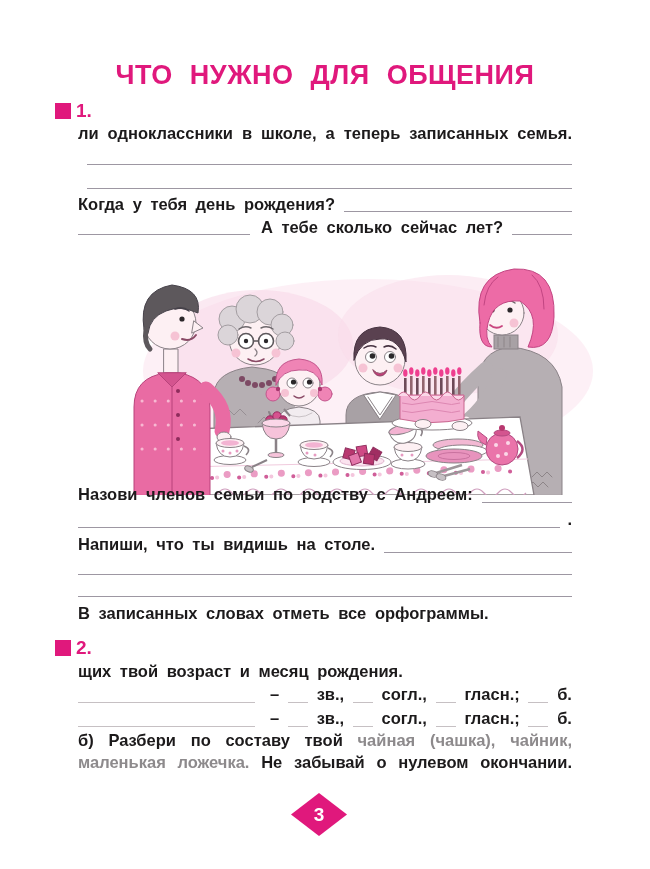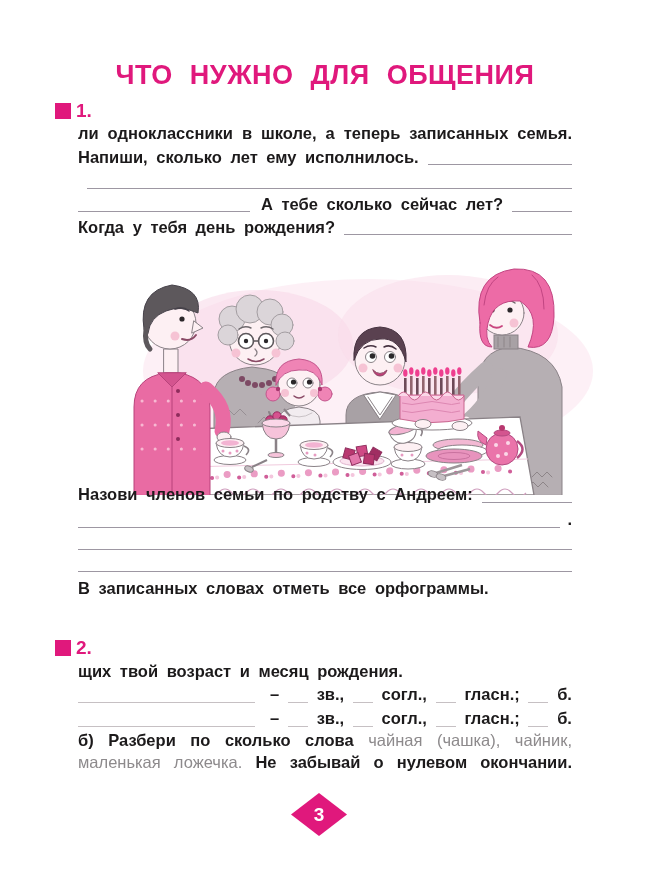--- a/index.html
+++ b/index.html
@@ -34,21 +34,21 @@
   .post .row.blank{height:22px;}
   .ex2 .row{height:23.7px;line-height:23.7px;text-align:right;}
   .b2 .row{height:21.5px;line-height:21.5px;}
 
   .jrow{display:block;text-align:justify;text-align-last:justify;}
   .first{padding-left:23px;}
 
   .txt,.jtext{font-weight:bold;white-space:nowrap;}
   .txt{word-spacing:4px;}
   .jtext{white-space:normal;}
-  .gray{color:var(--gray);font-weight:normal;}
+  .gray{color:var(--gray);font-weight:bold;}
 
   .marker{position:absolute;left:-23px;top:2px;display:flex;align-items:center;gap:5px;}
   .sq{display:inline-block;width:16px;height:16px;background:var(--accent);}
   .num{color:var(--accent);font-size:19px;font-weight:bold;line-height:1;}
 
   .bl{flex:1 1 auto;border-bottom:1.4px solid var(--line);align-self:flex-end;margin:0 0 4px 9px;min-width:24px;}
   .bl.lead{flex:0 0 172px;margin-left:0;margin-right:11px;}
   .bl.noml{margin-left:0;}
   .dot{margin-left:7px;}
   .ex2 .bl,.sb{border-color:var(--line2);}
@@ -78,33 +78,32 @@
       <div class="row jrow first">
         <span class="marker">
             <i class="sq"></i>
             <b class="num">1.</b>
           </span>
       </div>
       <div class="row jrow">
         <span class="jtext">ли одноклассники в школе, а теперь записанных семья.</span>
       </div>
       <div class="row">
-        <span class="txt">Напиши, сколько лет ему исполнилось.</span>
-          <i class="bl"></i>
-      </div>
-      <div class="row">
+          <i class="bl"></i>
+      </div>
+      <div class="row">
+          <i class="bl"></i>
+      </div>
+      <div class="row">
+        <span class="txt">Когда у тебя день рождения?</span>
           <i class="bl"></i>
       </div>
       <div class="row">
         <i class="bl lead"></i>
           <span class="txt">А тебе сколько сейчас лет?</span>
-          <i class="bl"></i>
-      </div>
-      <div class="row">
-        <span class="txt">Когда у тебя день рождения?</span>
           <i class="bl"></i>
       </div>
     </section>
 
     <figure class="illo">
       <svg viewBox="0 0 494 232" width="494" height="232">
 
         <g>
           <ellipse cx="250" cy="108" rx="225" ry="92" fill="#fbe3ef" opacity="0.55"></ellipse>
           <ellipse cx="140" cy="82" rx="95" ry="55" fill="#f7d3e5" opacity="0.5"></ellipse>
@@ -352,20 +351,24 @@
 
     <section class="post">
       <div class="row">
         <span class="txt">Назови членов семьи по родству с Андреем:</span>
           <i class="bl"></i>
       </div>
       <div class="row">
         <i class="bl noml"></i>
           <span class="txt dot">.</span>
       </div>
+      <div class="row">
+        <span class="txt">Напиши, что ты видишь на столе.</span>
+          <i class="bl"></i>
+      </div>
       <div class="row blank">
         <i class="bl noml"></i>
       </div>
       <div class="row blank">
         <i class="bl noml"></i>
       </div>
       <div class="row">
         <span class="txt">В записанных словах отметь все орфограммы.</span>
       </div>
     </section>
@@ -405,21 +408,21 @@
           <i class="sb"></i>
             <span class="txt">гласн.;</span>
           <i class="sb"></i>
             <span class="txt">б.</span>
         </span>
       </div>
     </section>
 
     <section class="b2">
       <div class="row jrow">
-        <span class="jtext">б) Разбери по сколько слова</span>
+        <span class="jtext">б) Разбери по составу твой</span>
         <span class="jtext gray">чайная (чашка), чайник,</span>
       </div>
       <div class="row jrow">
         <span class="jtext gray">маленькая ложечка.</span>
         <span class="jtext">Не забывай о нулевом окончании.</span>
       </div>
     </section>
 
   </div>
 

